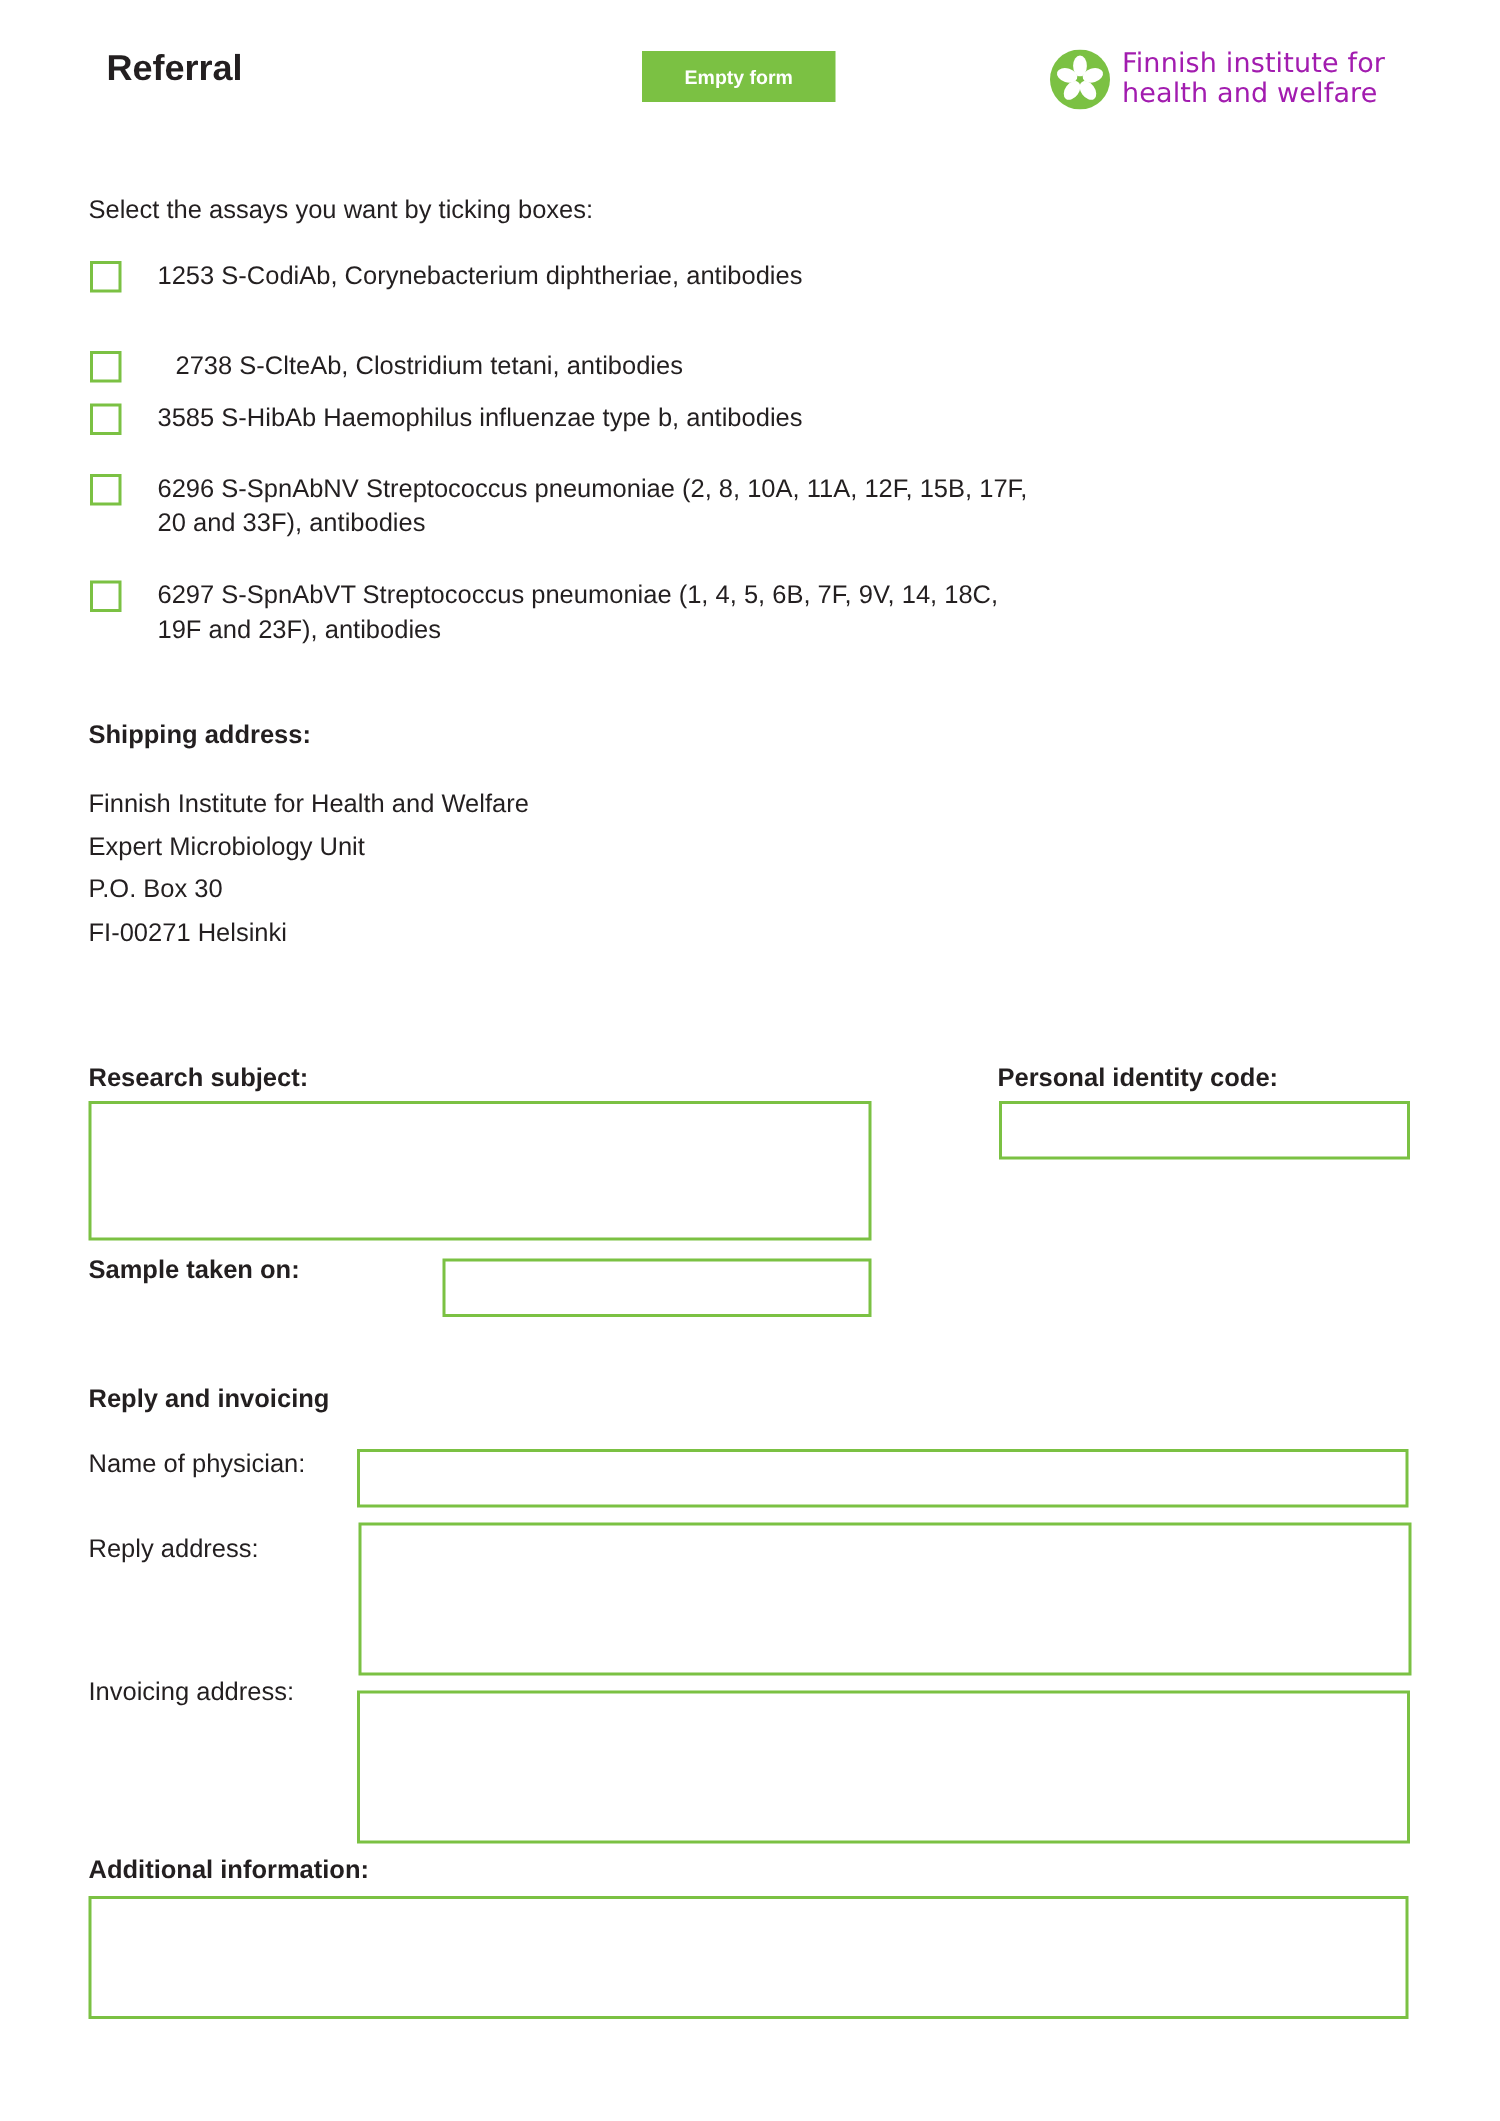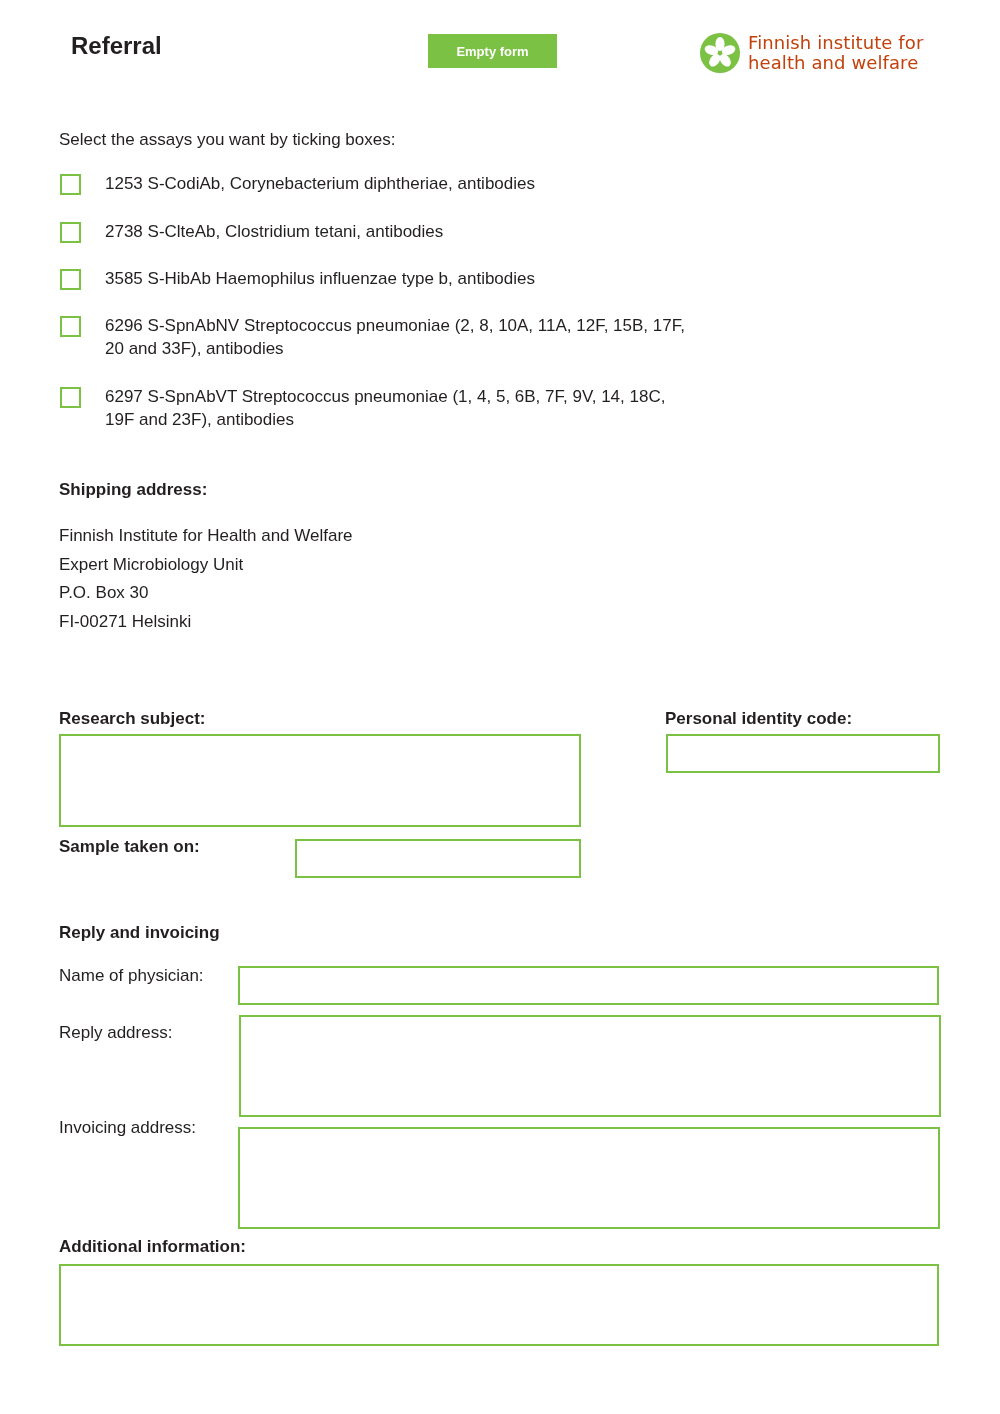--- a/index.html
+++ b/index.html
@@ -2,21 +2,21 @@
 <html><head>
   <meta charset="utf-8">
   <style>
     html, body { margin: 0; padding: 0; background: #ffffff; }
     body { width: 1000px; height: 1414px; position: relative; font-family: "Liberation Sans", sans-serif; color: #231f20; overflow: hidden; }
     .abs { position: absolute; }
     .title { left: 71px; top: 32px; font-size: 24px; font-weight: bold; color: #231f20; }
     .empty-btn { left: 428px; top: 34px; width: 129px; height: 34px; background: #7bc143; color: #ffffff; font-size: 13px; font-weight: bold; display: flex; align-items: center; justify-content: center; border: none; padding: 0; font-family: "Liberation Sans", sans-serif; cursor: pointer; }
     .logo { left: 700px; top: 33px; display: flex; align-items: center; }
     .logo-mark { width: 40px; height: 40px; }
-    .logo-text { margin-left: 8px; font-size: 18px; line-height: 20px; color: #c2410c; font-family: "DejaVu Sans", sans-serif; letter-spacing: 0.1px; }
+    .logo-text { margin-left: 8px; font-size: 18px; line-height: 20px; color: #a21caf; font-family: "DejaVu Sans", sans-serif; letter-spacing: 0.1px; }
     .logo-text div { white-space: nowrap; }
     .intro { left: 59px; top: 130px; font-size: 17px; }
     .chk-row { position: absolute; left: 60px; display: flex; align-items: flex-start; }
     .chk { width: 21px; height: 21px; border: 2px solid #7bc143; box-sizing: border-box; background: #fff; flex: none; cursor: pointer; }
     .chk-label { margin-left: 24px; font-size: 17px; line-height: 23px; margin-top: -2px; width: 600px; }
     .section-h { font-size: 17px; font-weight: bold; }
     .addr { left: 59px; top: 522px; font-size: 17px; line-height: 28.6px; }
     .field { position: absolute; border: 2px solid #7bc143; box-sizing: border-box; background: #fff; cursor: text; }
     .lbl { font-size: 17px; }
   </style>
@@ -44,21 +44,21 @@
     <div>health and welfare</div>
   </div>
 </div>
 
 <div class="abs intro">Select the assays you want by ticking boxes:</div>
 
 <div class="chk-row" style="top:174px;">
   <div class="chk"></div>
   <div class="chk-label">1253 S-CodiAb, Corynebacterium diphtheriae, antibodies</div>
 </div>
-<div class="chk-row" style="top:222px;">
+<div class="chk-row" style="top:234px;gap:12px;">
   <div class="chk"></div>
   <div class="chk-label">2738 S-ClteAb, Clostridium tetani, antibodies</div>
 </div>
 <div class="chk-row" style="top:269px;">
   <div class="chk"></div>
   <div class="chk-label">3585 S-HibAb Haemophilus influenzae type b, antibodies</div>
 </div>
 <div class="chk-row" style="top:316px;">
   <div class="chk"></div>
   <div class="chk-label" style="width:600px;">6296 S-SpnAbNV Streptococcus pneumoniae (2, 8, 10A, 11A, 12F, 15B, 17F, 20 and 33F), antibodies</div>

